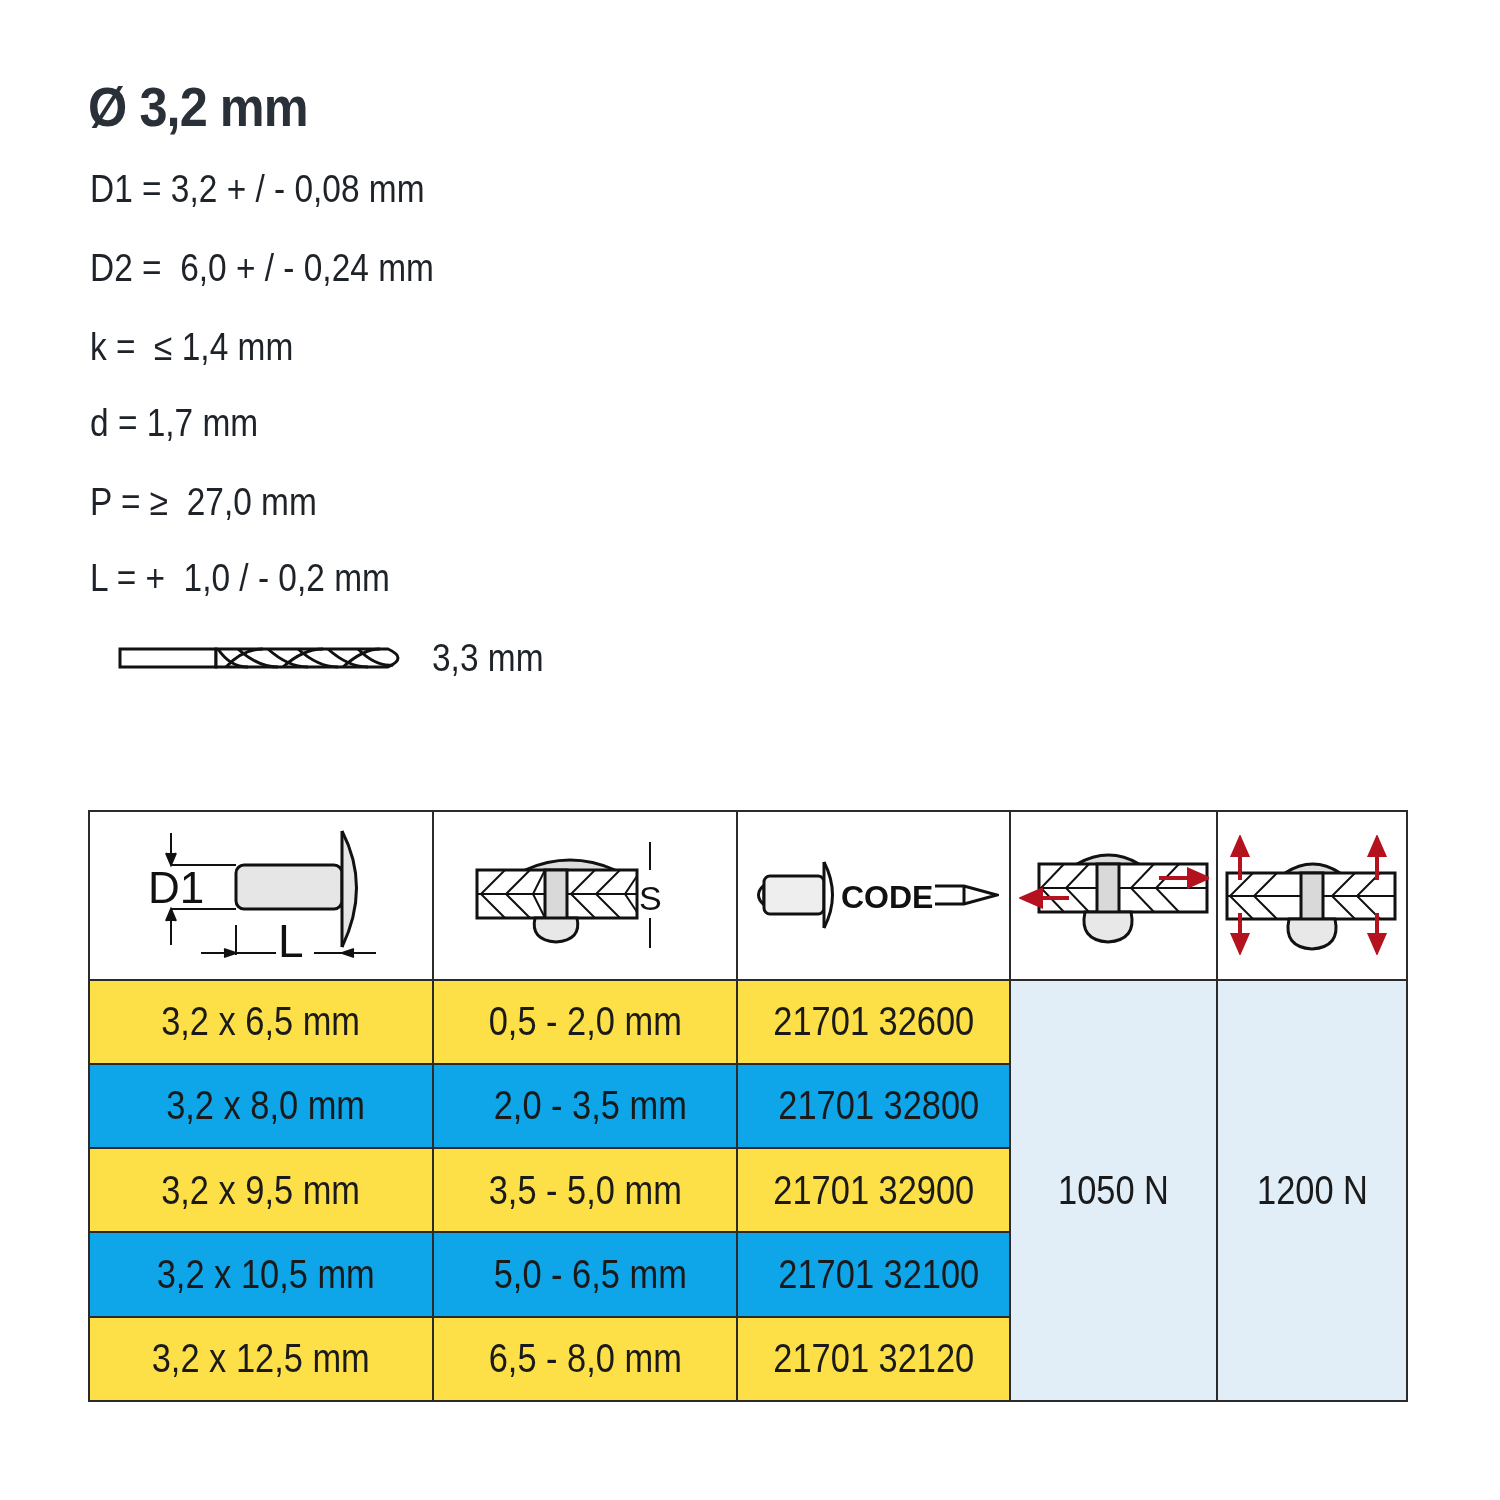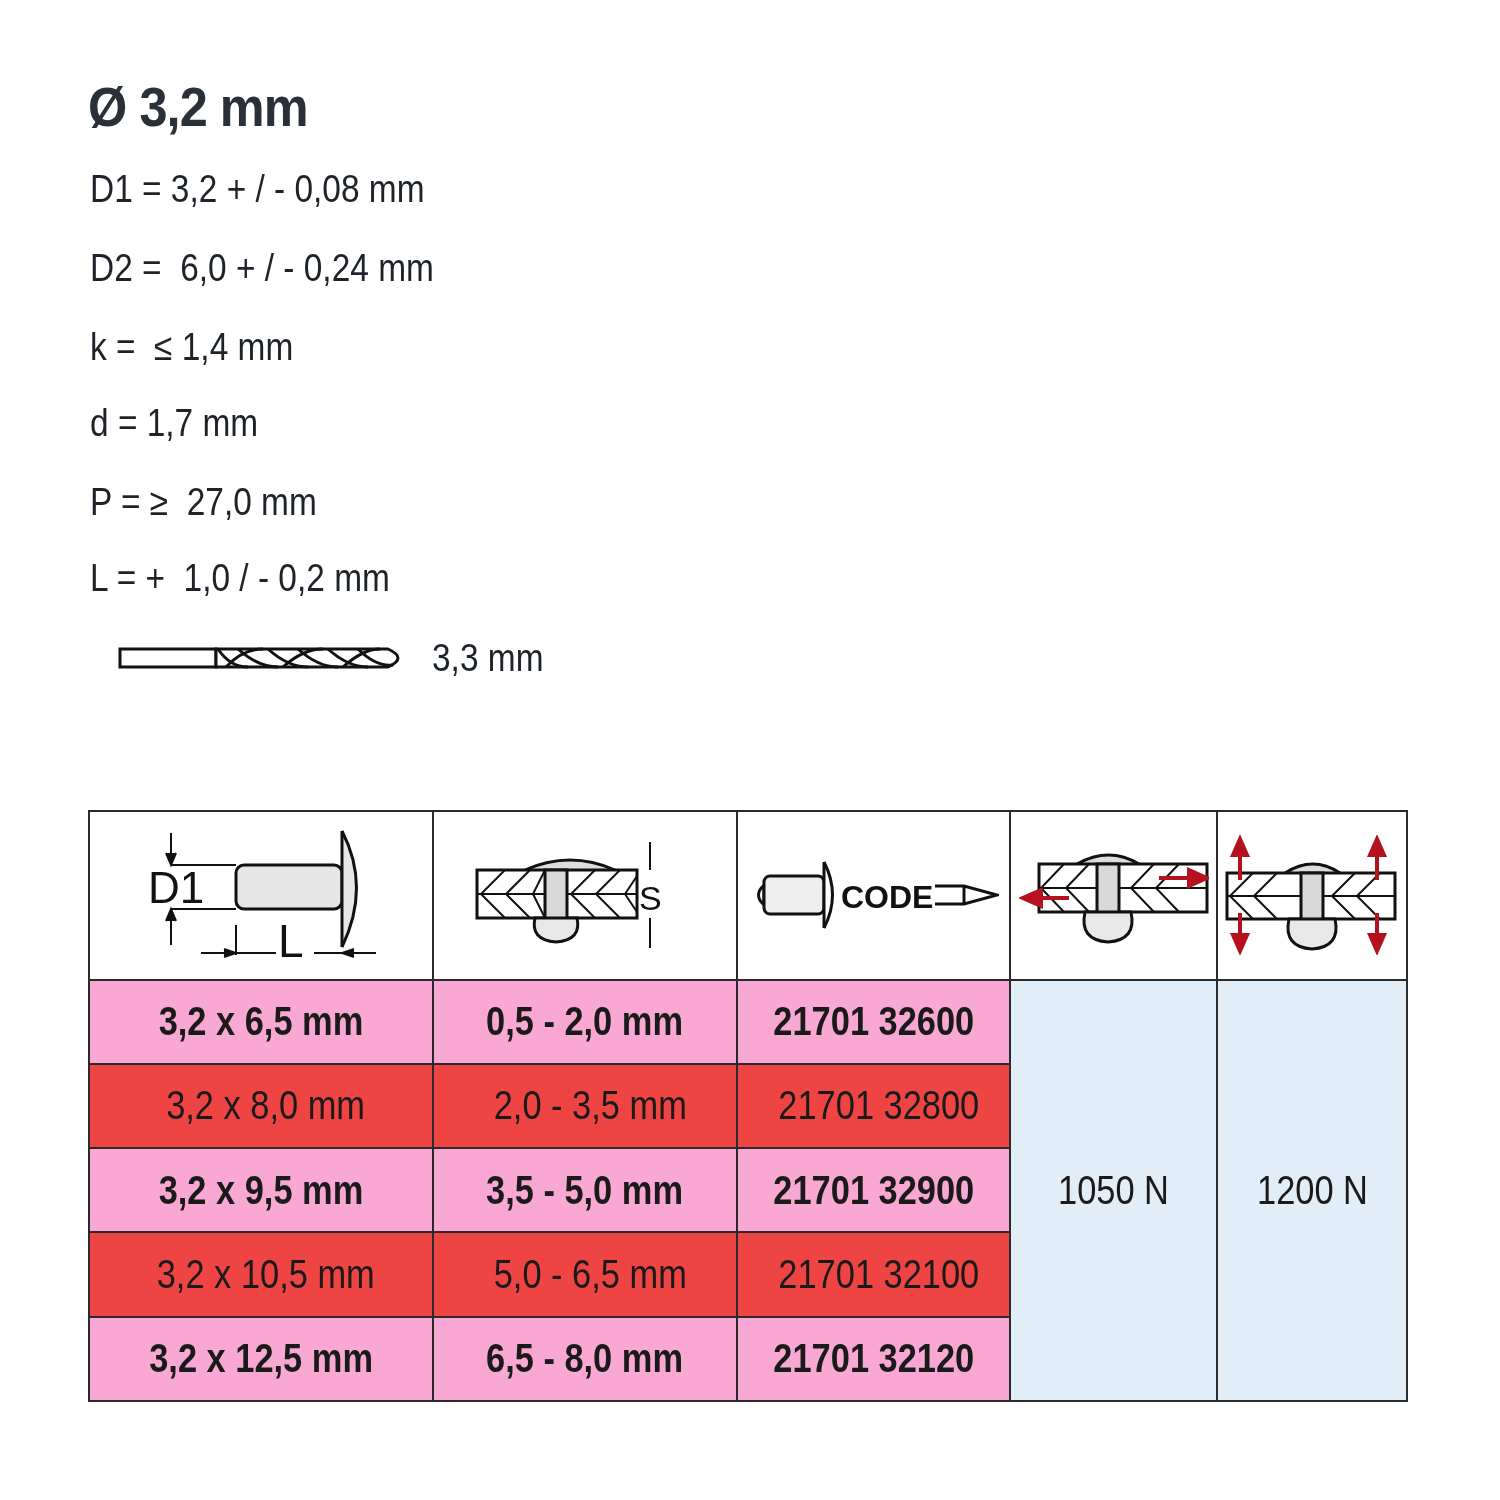--- a/index.html
+++ b/index.html
@@ -13,22 +13,22 @@
   .drill-row svg { display: block; }
   .drill-label { font-size: 38px; margin-left: 22px; transform: scaleX(0.88); transform-origin: left; display: inline-block; white-space: pre; }
 
   table.specs { position: absolute; left: 88px; top: 810px; width: 1318px; height: 592px;
                 border-collapse: collapse; table-layout: fixed; }
   table.specs td { border: 2px solid #2b2b2b; text-align: center; vertical-align: middle; padding: 0;
                    font-size: 40px; color: #1a1a1a; }
   table.specs td .t { display: inline-block; transform: scaleX(0.86); white-space: pre; }
   tr.head td { height: 166px; background: #ffffff; }
   tr.r td { height: 82px; }
-  tr.alt td.c { background: #f9a8d4; font-weight: bold; }
-  tr.plain td.c { background: #ef4444; padding-left: 10px; }
+  tr.alt td.c { background: #fde047; }
+  tr.plain td.c { background: #0ea5e9; padding-left: 10px; }
   td.merged { background: #e1edf7 !important; }
   .cell-icon { display: flex; align-items: center; justify-content: center; height: 100%; }
 </style>
 </head>
 <body>
 
 <div class="title">Ø 3,2 mm</div>
 
 <div class="spec" style="top:168px">D1 = 3,2 + / - 0,08 mm</div>
 <div class="spec" style="top:247px">D2 =  6,0 + / - 0,24 mm</div>

